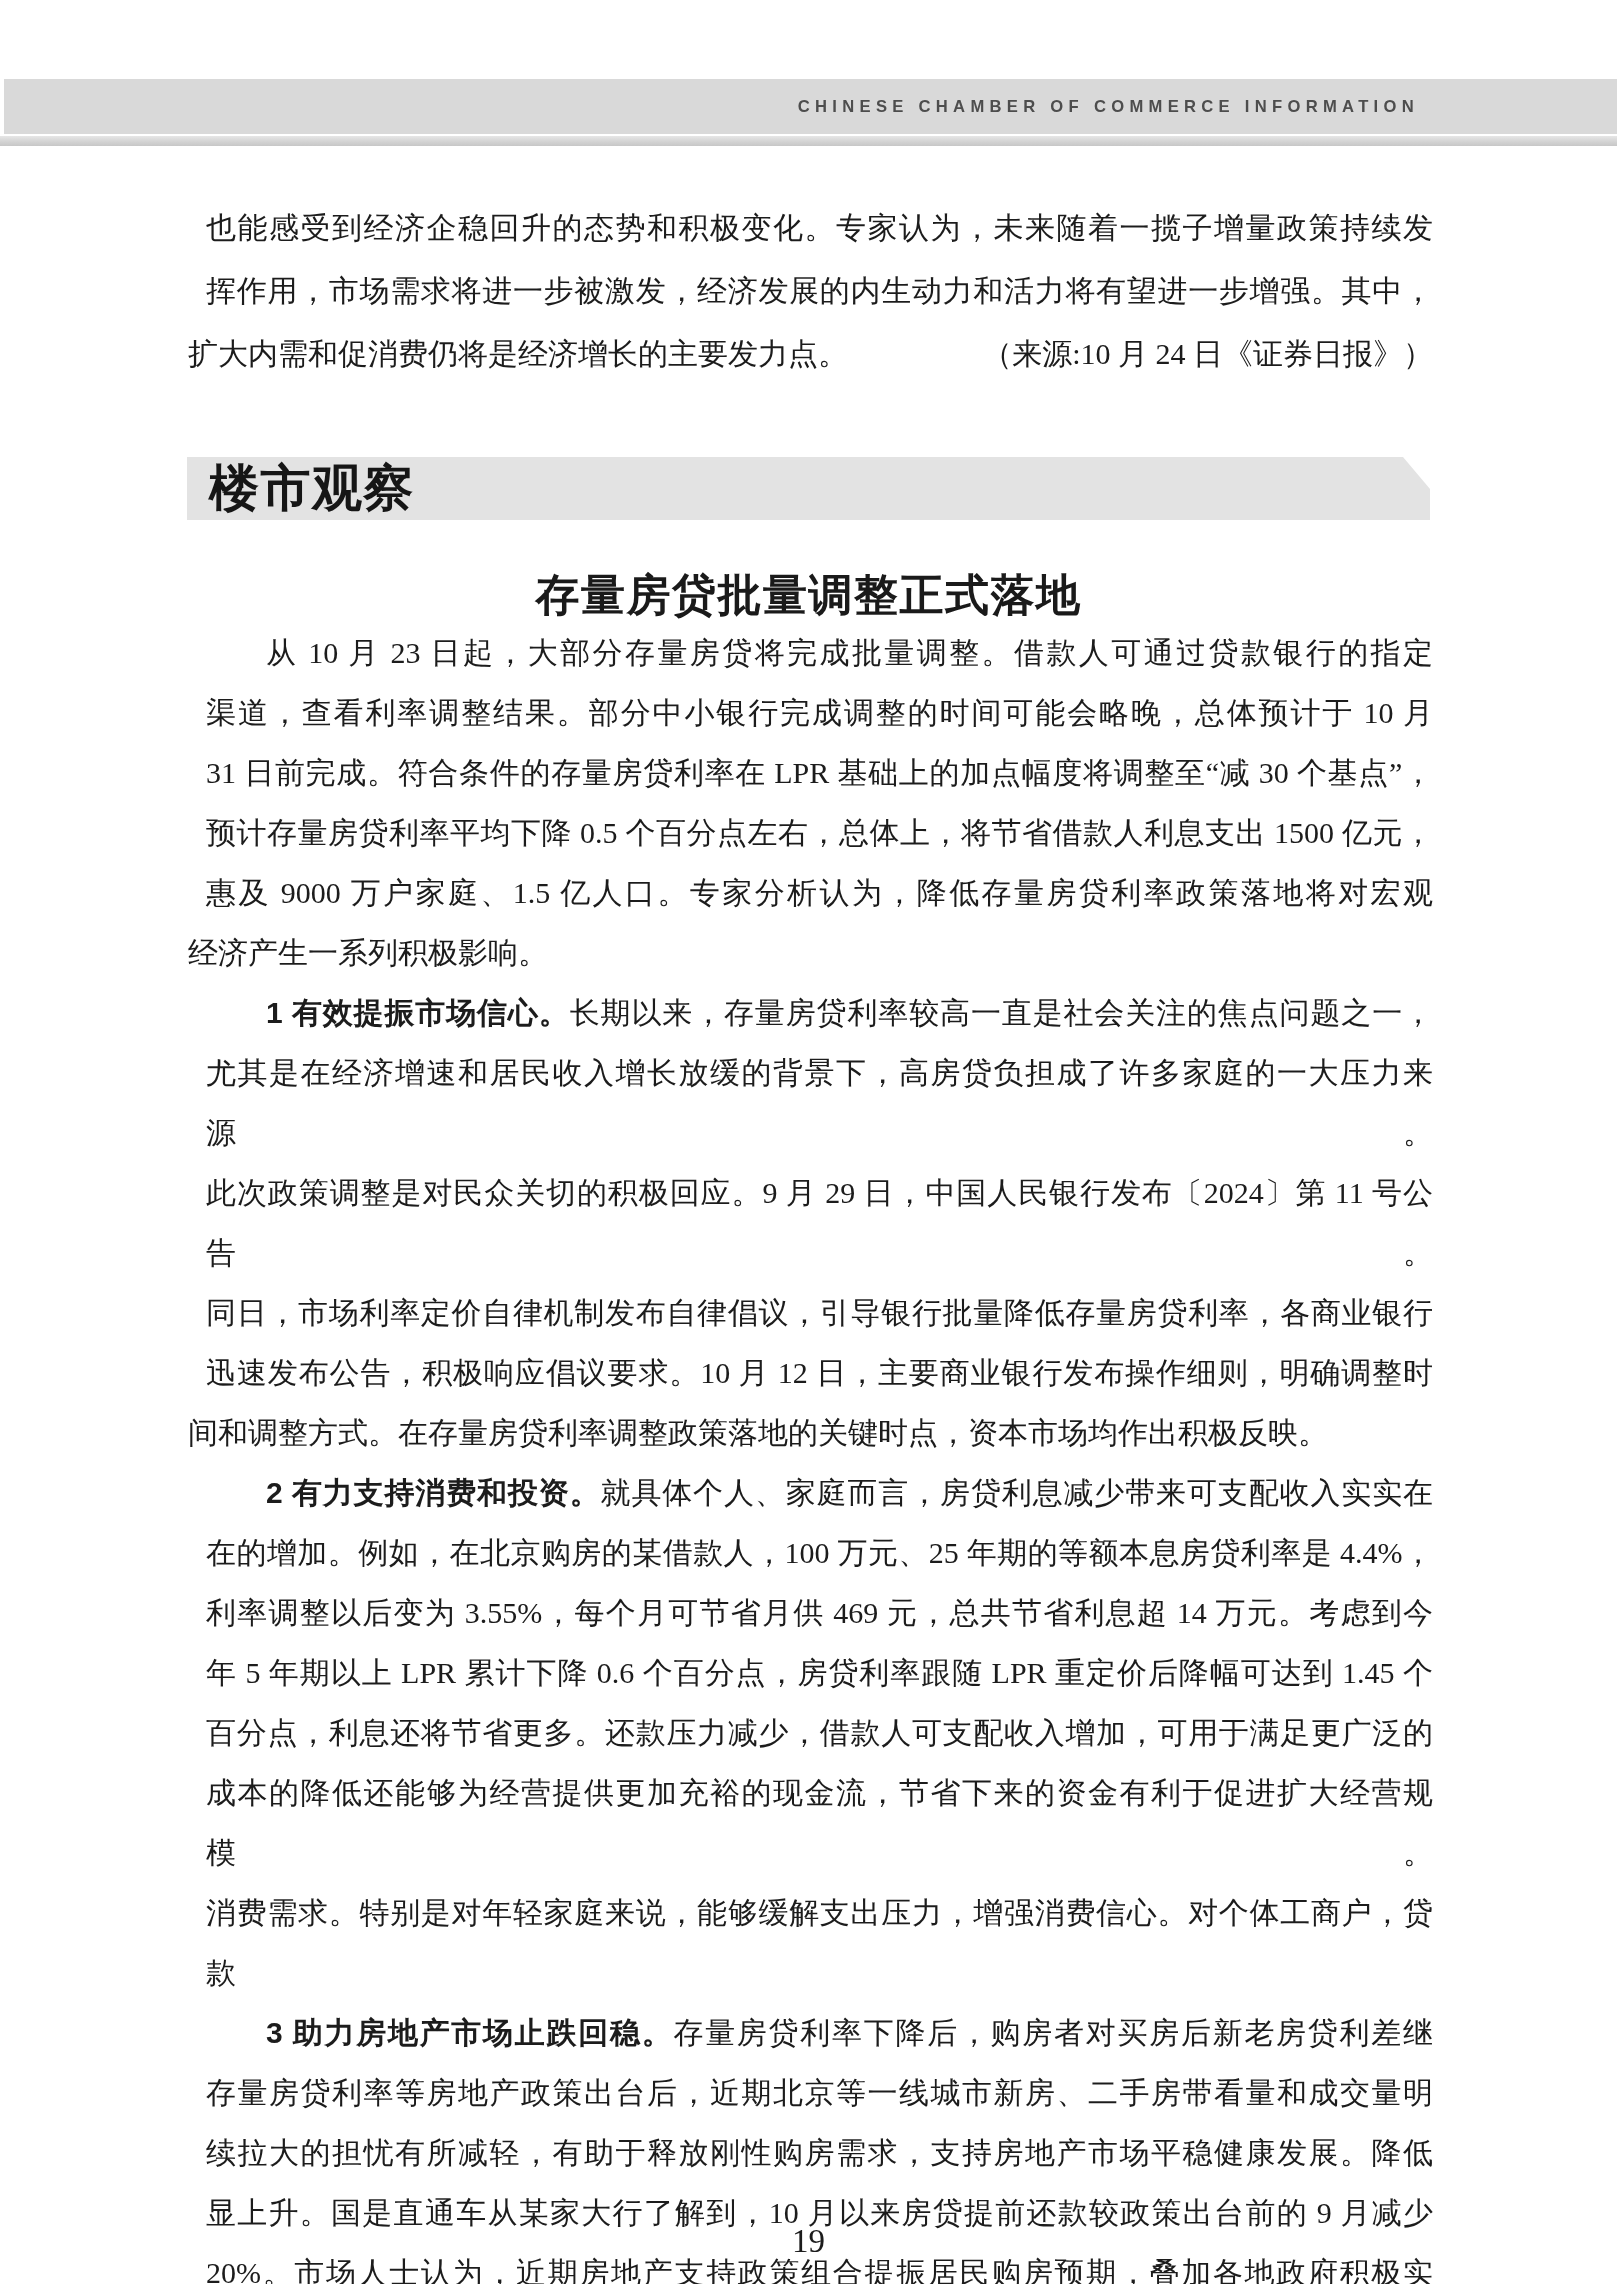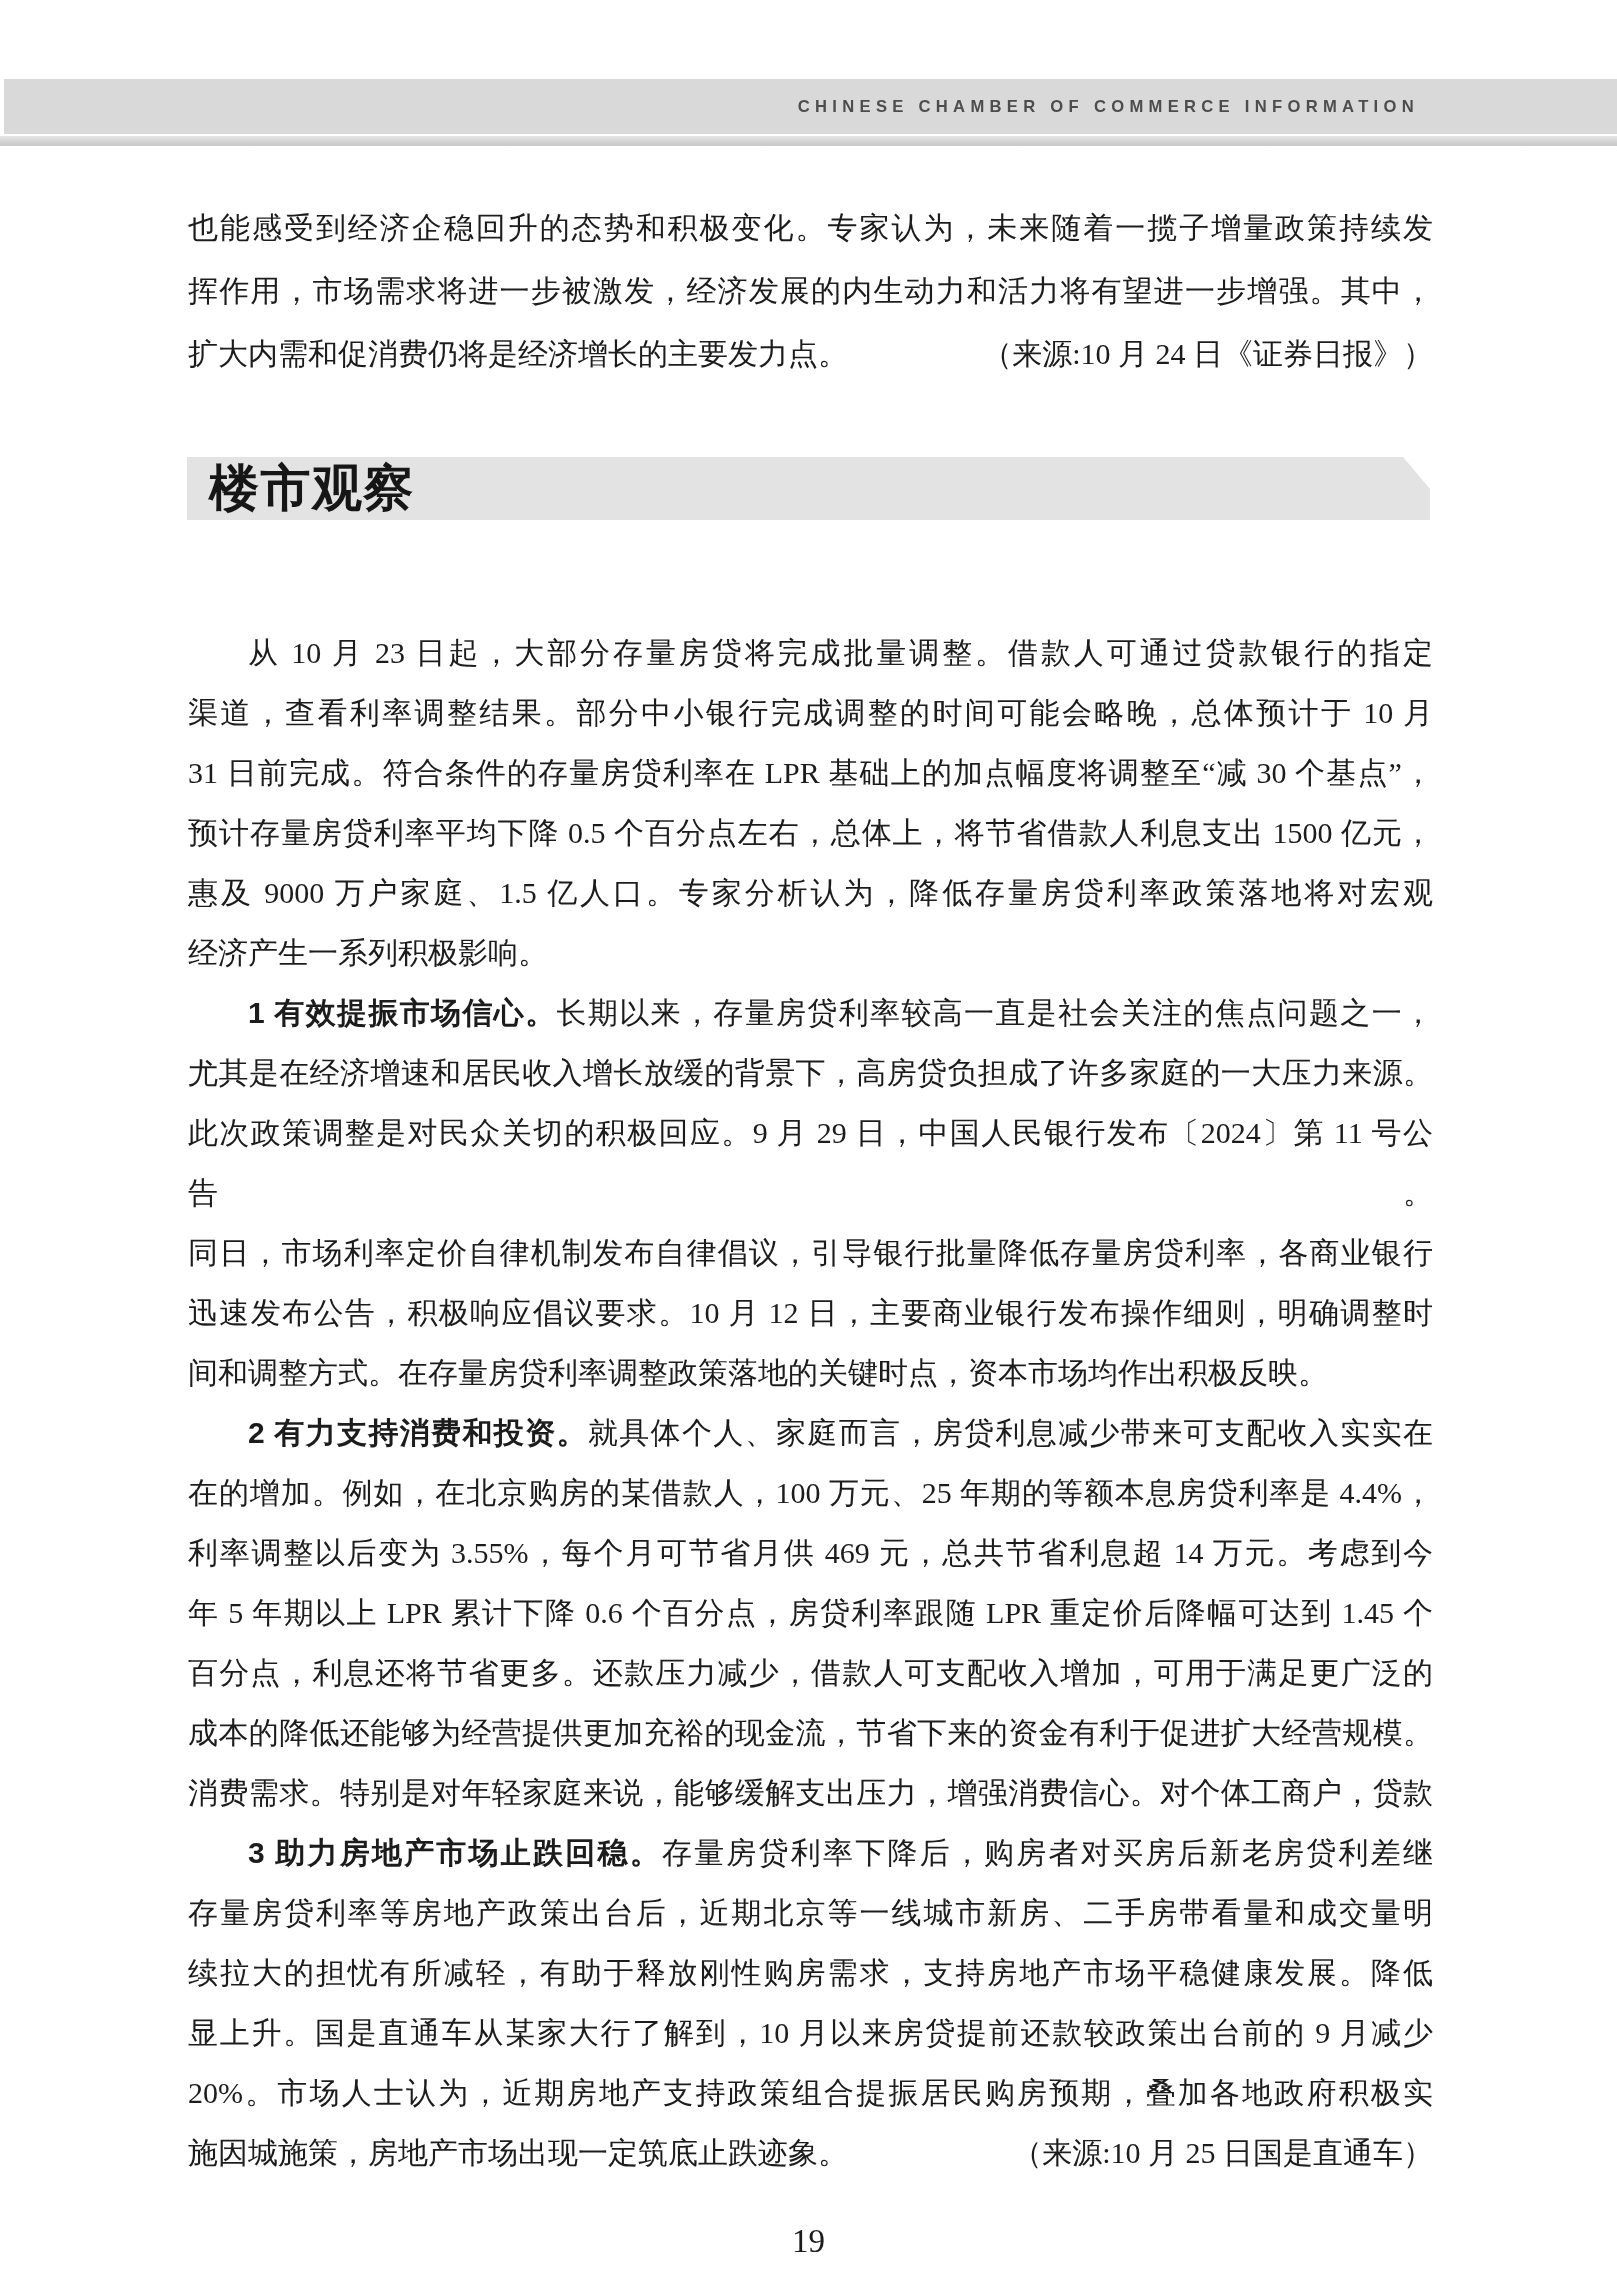--- a/index.html
+++ b/index.html
@@ -11,21 +11,21 @@
                display:flex;align-items:center;justify-content:flex-end;}
   .header-band span{padding-right:202px;font-family:"Liberation Sans","DejaVu Sans",sans-serif;
                font-size:16.6px;font-weight:600;letter-spacing:5.3px;color:#4d4d4d;white-space:nowrap;}
   .header-rule{position:absolute;left:0;top:136px;width:1617px;height:9.8px;
                background:linear-gradient(180deg,#e6e6e6 0%,#d2d2d2 60%,#c7c7c7 100%);}
 
   
   .intro{position:absolute;left:188px;top:196px;width:1245px;font-size:30px;line-height:63px;}
   .body{position:absolute;left:188px;top:623px;width:1245px;font-size:30px;line-height:60px;}
   .ln{text-align:left;}
-  .jf{text-align:justify;text-align-last:justify;}
+  .jf{text-align:justify;text-align-last:justify;margin-left:18px;}
   .ind{padding-left:2em;}
   .row{display:flex;justify-content:space-between;align-items:baseline;}
   .lead{font-family:"Liberation Sans","DejaVu Sans",sans-serif;font-weight:bold;}
 
   
   .banner{position:absolute;left:187px;top:457px;width:1243px;height:63px;background:#e3e3e3;
           clip-path:polygon(0 0, calc(100% - 27px) 0, 100% 32px, 100% 100%, 0 100%);
           display:flex;align-items:center;}
   .banner-text{font-family:"Liberation Serif","DejaVu Serif",serif;font-weight:bold;
           font-size:50px;color:#161616;padding-left:22px;letter-spacing:1.5px;line-height:63px;}
@@ -55,20 +55,21 @@
     <div class="ln row">
       <span>扩大内需和促消费仍将是经济增长的主要发力点。</span>
       <span>（来源:10 月 24 日《证券日报》）</span>
     </div>
   </div>
 
   <div class="banner">
     <span class="banner-text">楼市观察</span>
   </div>
 
+  <div class="title">存量房贷批量调整正式落地</div>
 
   <div class="body">
 
     <div class="ln jf ind">从 10 月 23 日起，大部分存量房贷将完成批量调整。借款人可通过贷款银行的指定</div>
     <div class="ln jf">渠道，查看利率调整结果。部分中小银行完成调整的时间可能会略晚，总体预计于 10 月</div>
     <div class="ln jf">31 日前完成。符合条件的存量房贷利率在 LPR 基础上的加点幅度将调整至“减 30 个基点”，</div>
     <div class="ln jf">预计存量房贷利率平均下降 0.5 个百分点左右，总体上，将节省借款人利息支出 1500 亿元，</div>
     <div class="ln jf">惠及 9000 万户家庭、1.5 亿人口。专家分析认为，降低存量房贷利率政策落地将对宏观</div>
     <div class="ln">经济产生一系列积极影响。</div>
 

